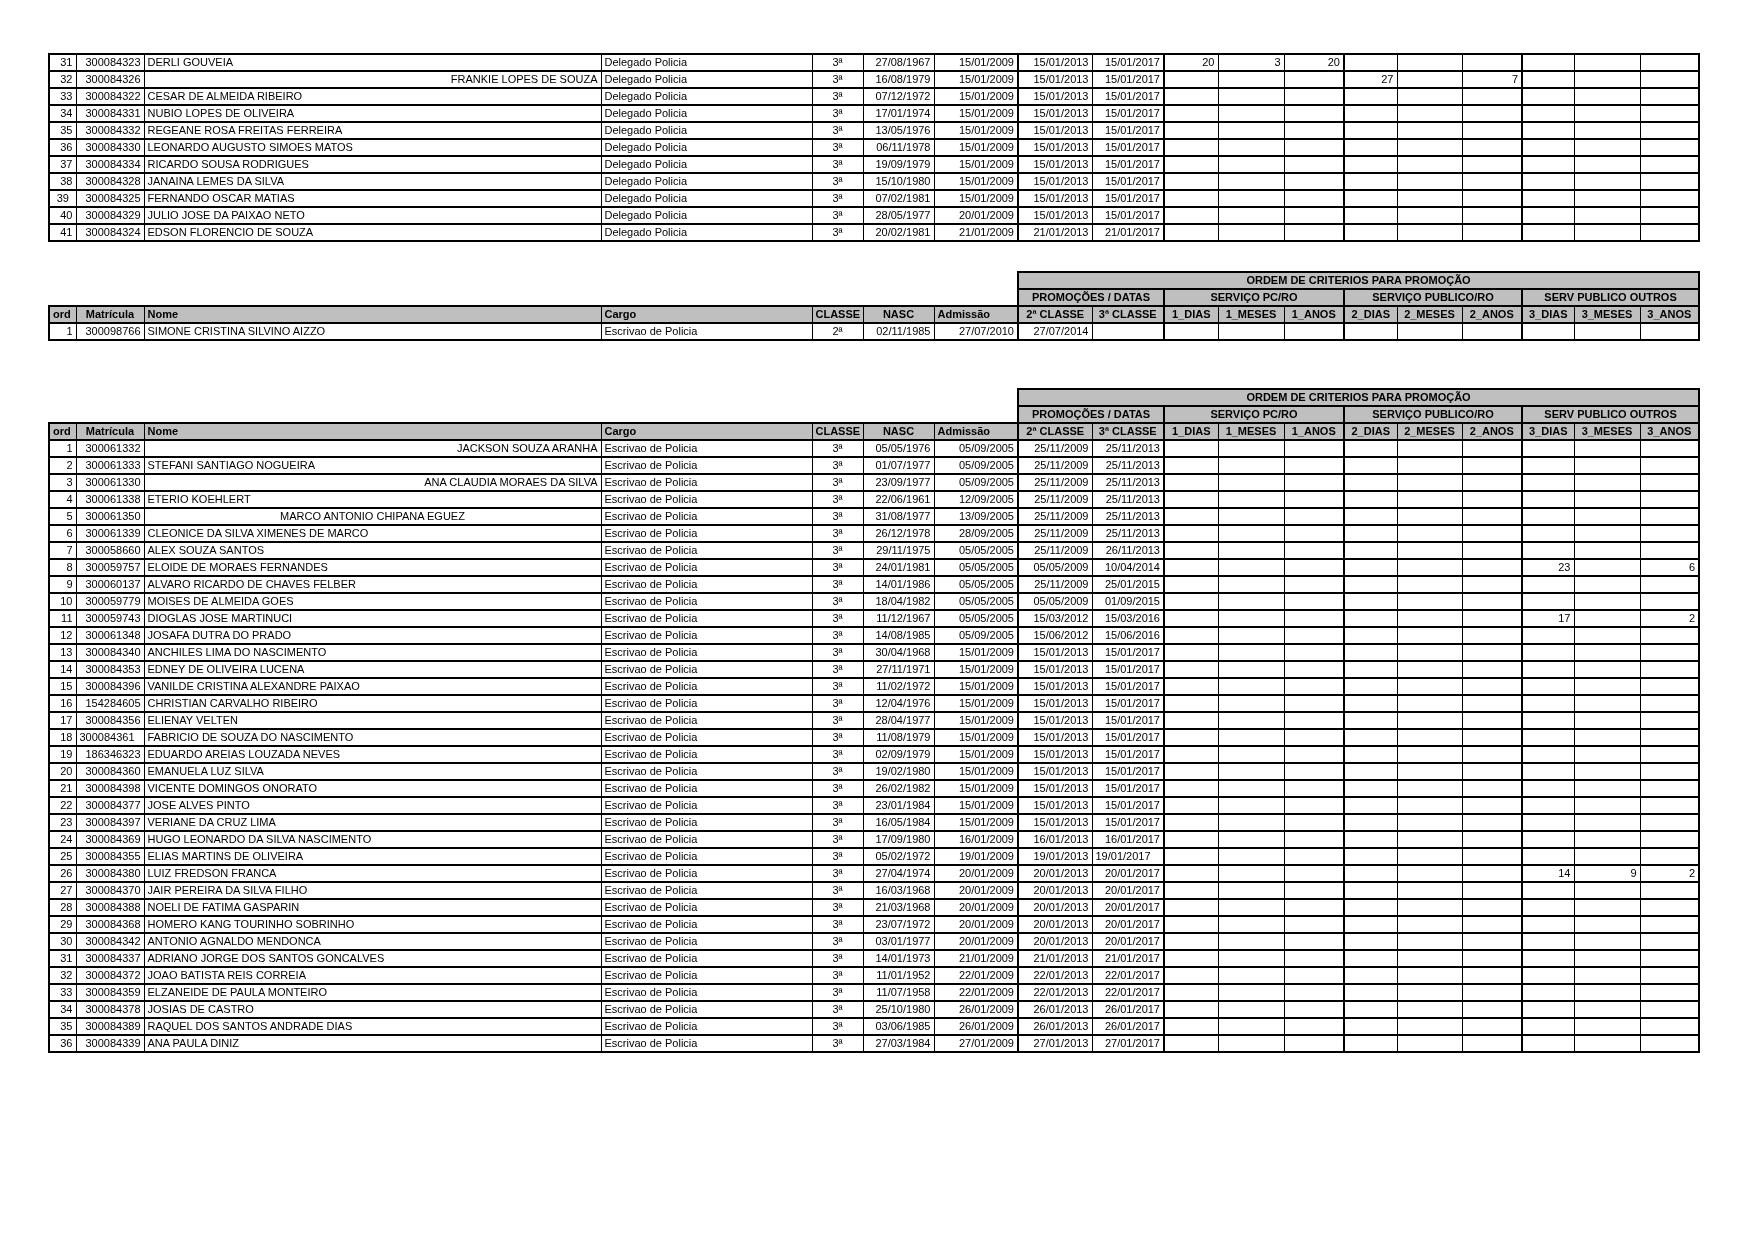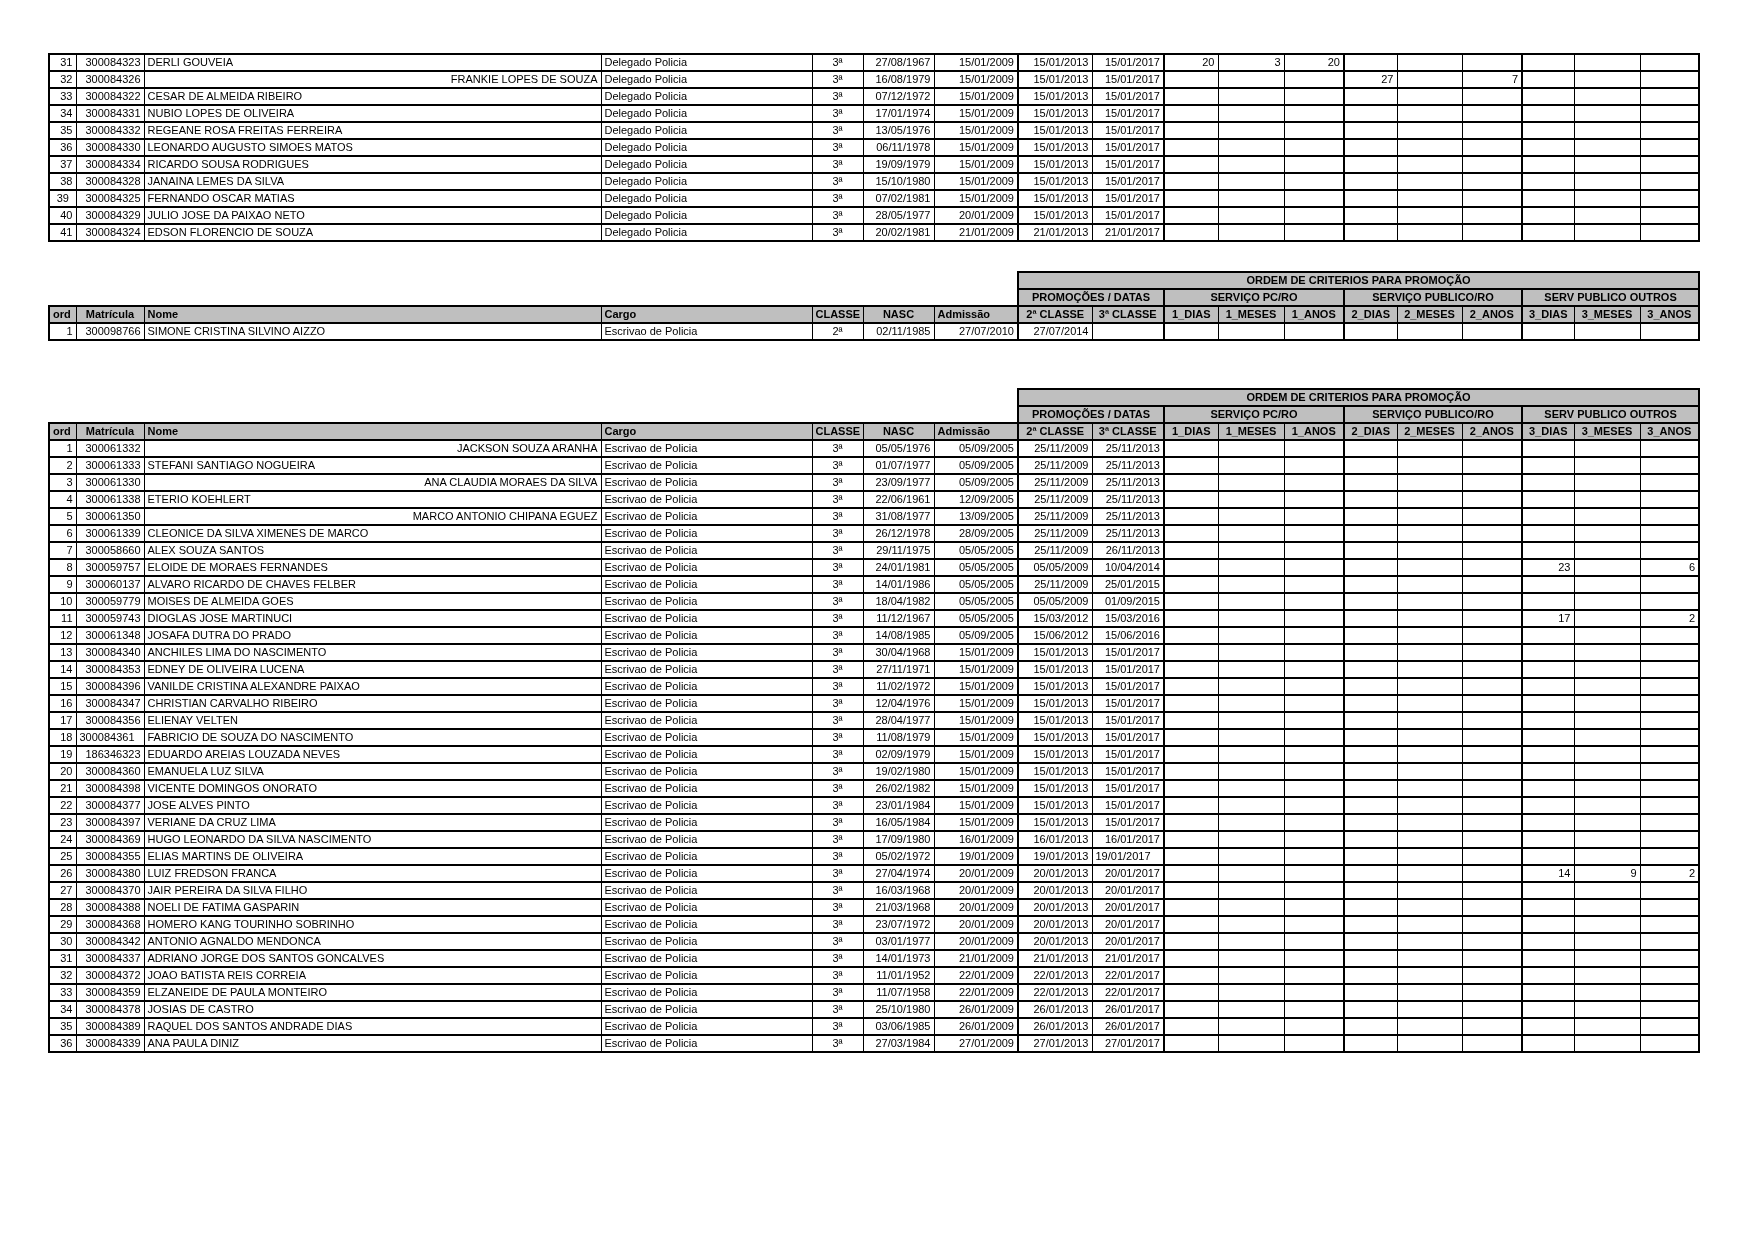--- a/index.html
+++ b/index.html
@@ -480,21 +480,21 @@
           <td class="gsep" style="text-align: right;"></td>
           <td style="text-align: right;"></td>
           <td style="text-align: right;"></td>
           <td class="gsep" style="text-align: right;"></td>
           <td style="text-align: right;"></td>
           <td style="text-align: right;"></td>
         </tr>
         <tr>
           <td style="text-align: right;">5</td>
           <td style="text-align: right;">300061350</td>
-          <td style="text-align: right;">MARCO ANTONIO CHIPANA EGUEZ</td>
+          <td style="text-align: center;">MARCO ANTONIO CHIPANA EGUEZ</td>
           <td style="text-align: left;">Escrivao de Policia</td>
           <td style="text-align: center;">3ª</td>
           <td style="text-align: right;">31/08/1977</td>
           <td style="text-align: right;">13/09/2005</td>
           <td class="gsep" style="text-align: right;">25/11/2009</td>
           <td style="text-align: right;">25/11/2013</td>
           <td class="gsep" style="text-align: right;"></td>
           <td style="text-align: right;"></td>
           <td style="text-align: right;"></td>
           <td class="gsep" style="text-align: right;"></td>
@@ -699,21 +699,21 @@
           <td style="text-align: right;"></td>
           <td class="gsep" style="text-align: right;"></td>
           <td style="text-align: right;"></td>
           <td style="text-align: right;"></td>
           <td class="gsep" style="text-align: right;"></td>
           <td style="text-align: right;"></td>
           <td style="text-align: right;"></td>
         </tr>
         <tr>
           <td style="text-align: right;">16</td>
-          <td style="text-align: right;">300084347</td>
+          <td style="text-align: right;">154284605</td>
           <td style="text-align: left;">CHRISTIAN CARVALHO RIBEIRO</td>
           <td style="text-align: left;">Escrivao de Policia</td>
           <td style="text-align: center;">3ª</td>
           <td style="text-align: right;">12/04/1976</td>
           <td style="text-align: right;">15/01/2009</td>
           <td class="gsep" style="text-align: right;">15/01/2013</td>
           <td style="text-align: right;">15/01/2017</td>
           <td class="gsep" style="text-align: right;"></td>
           <td style="text-align: right;"></td>
           <td style="text-align: right;"></td>

